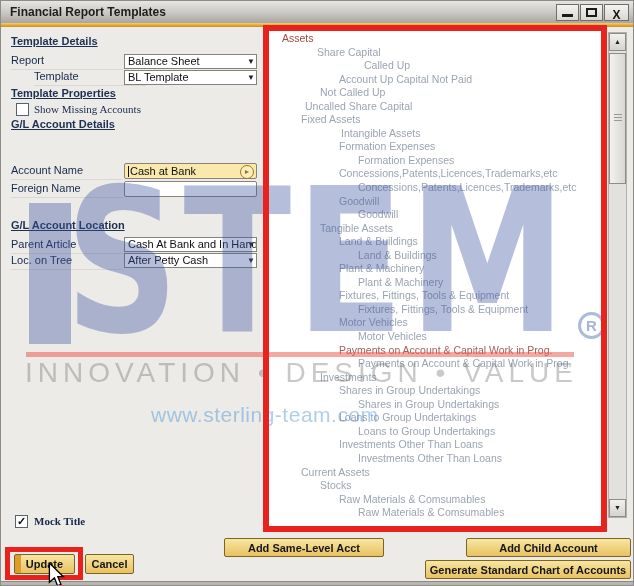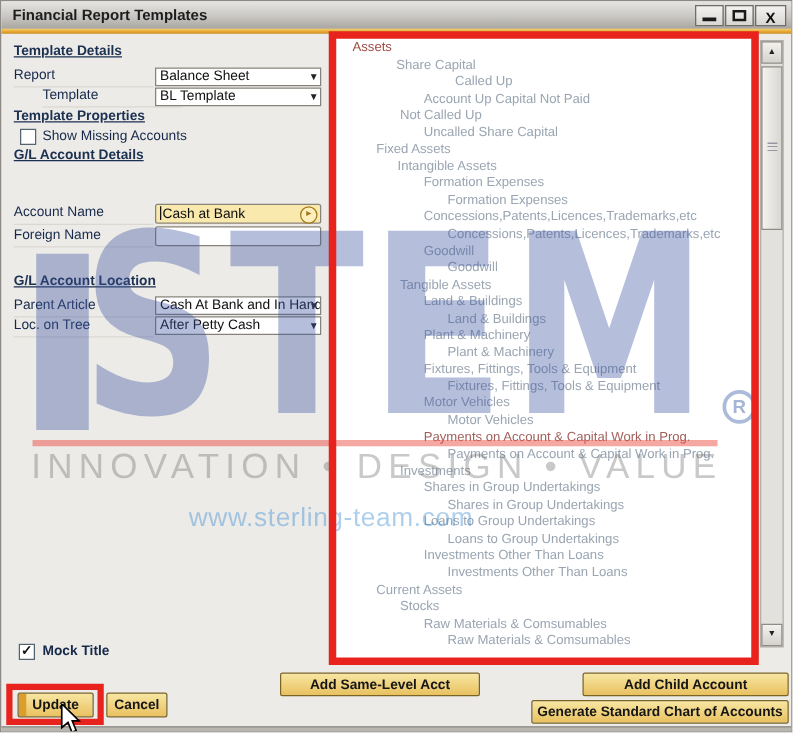--- a/index.html
+++ b/index.html
@@ -13,21 +13,21 @@
     border:1px solid #6f6d69;box-sizing:border-box;text-align:center;cursor:default;}
   .winbtn .bar{position:absolute;left:5px;bottom:3px;width:11px;height:3px;background:#1a1a1a;}
   .winbtn .box{position:absolute;left:5px;top:3px;width:11px;height:9px;border:2px solid #1a1a1a;box-sizing:border-box;}
   .winbtn .x{font-size:12px;font-weight:bold;line-height:15px;color:#111;}
   .accent{position:absolute;left:0;top:22px;width:634px;height:4px;
     background:linear-gradient(#f6d06e,#e3a42e 60%,#c98d26);}
   
   .hdr{position:absolute;left:10px;font-size:11px;font-weight:bold;color:#1c3050;text-decoration:underline;white-space:nowrap;}
   .lbl{position:absolute;left:10px;width:112px;height:15px;font-size:11px;color:#17294a;
     border-bottom:1px solid #dbd8d2;white-space:nowrap;}
-  .lbl.noline{border-bottom:none;width:auto;}
+  .lbl.noline{border-bottom:none;width:auto;font-family:Liberation Serif, serif;}
   .combo{position:absolute;left:123px;width:133px;height:15px;background:#fff;border:1px solid #85827a;
     box-sizing:border-box;font-size:11px;color:#0f0f0f;padding:0 12px 0 3px;line-height:13px;white-space:nowrap;overflow:hidden;}
   .combo .arr{position:absolute;right:1px;top:1px;font-size:8px;color:#222;line-height:12px;}
   .input{position:absolute;left:123px;width:133px;height:16px;background:#fff;border:1px solid #8a8478;
     box-sizing:border-box;font-size:11px;color:#0f0f0f;padding:1px 3px;line-height:13px;border-radius:2px;white-space:nowrap;}
   .input.gold{background:#f9e9ad;}
   .caret{display:inline-block;width:1px;height:11px;background:#111;vertical-align:-2px;margin-right:1px;}
   .linkarrow{position:absolute;right:2px;top:1px;width:12px;height:12px;border:1px solid #a07818;border-radius:50%;
     color:#a07818;font-size:7px;line-height:11px;text-align:center;background:rgba(255,244,200,.6);}
   .cb{position:absolute;width:13px;height:13px;background:#fff;border:1px solid #55636f;box-sizing:border-box;
@@ -130,23 +130,23 @@
   <div class="cb" style="left:14px;top:514px;">✓</div>
   <div class="lbl noline" style="left:33px;top:514px;font-weight:bold;">Mock Title</div>
 
   <div class="treepanel"></div>
   <div id="tree">
       <div class="trow troot" style="padding-left: 13px;">Assets</div>
       <div class="trow" style="padding-left: 48px;">Share Capital</div>
       <div class="trow" style="padding-left: 51px; margin-left: 44px;">Called Up</div>
       <div class="trow" style="padding-left: 70px;">Account Up Capital Not Paid</div>
       <div class="trow" style="padding-left: 51px;">Not Called Up</div>
-      <div class="trow" style="padding-left: 70px;">Uncalled Share Capital</div>
+      <div class="trow" style="padding-left: 36px;">Uncalled Share Capital</div>
       <div class="trow" style="padding-left: 32px;">Fixed Assets</div>
-      <div class="trow" style="padding-left: 49px;">Intangible Assets</div>
+      <div class="trow" style="padding-left: 72px;">Intangible Assets</div>
       <div class="trow" style="padding-left: 70px;">Formation Expenses</div>
       <div class="trow" style="padding-left: 89px;">Formation Expenses</div>
       <div class="trow" style="padding-left: 70px;">Concessions,Patents,Licences,Trademarks,etc</div>
       <div class="trow" style="padding-left: 89px;">Concessions,Patents,Licences,Trademarks,etc</div>
       <div class="trow" style="padding-left: 70px;">Goodwill</div>
       <div class="trow" style="padding-left: 89px;">Goodwill</div>
       <div class="trow" style="padding-left: 51px;">Tangible Assets</div>
       <div class="trow" style="padding-left: 70px;">Land &amp; Buildings</div>
       <div class="trow" style="padding-left: 89px;">Land &amp; Buildings</div>
       <div class="trow" style="padding-left: 70px;">Plant &amp; Machinery</div>

